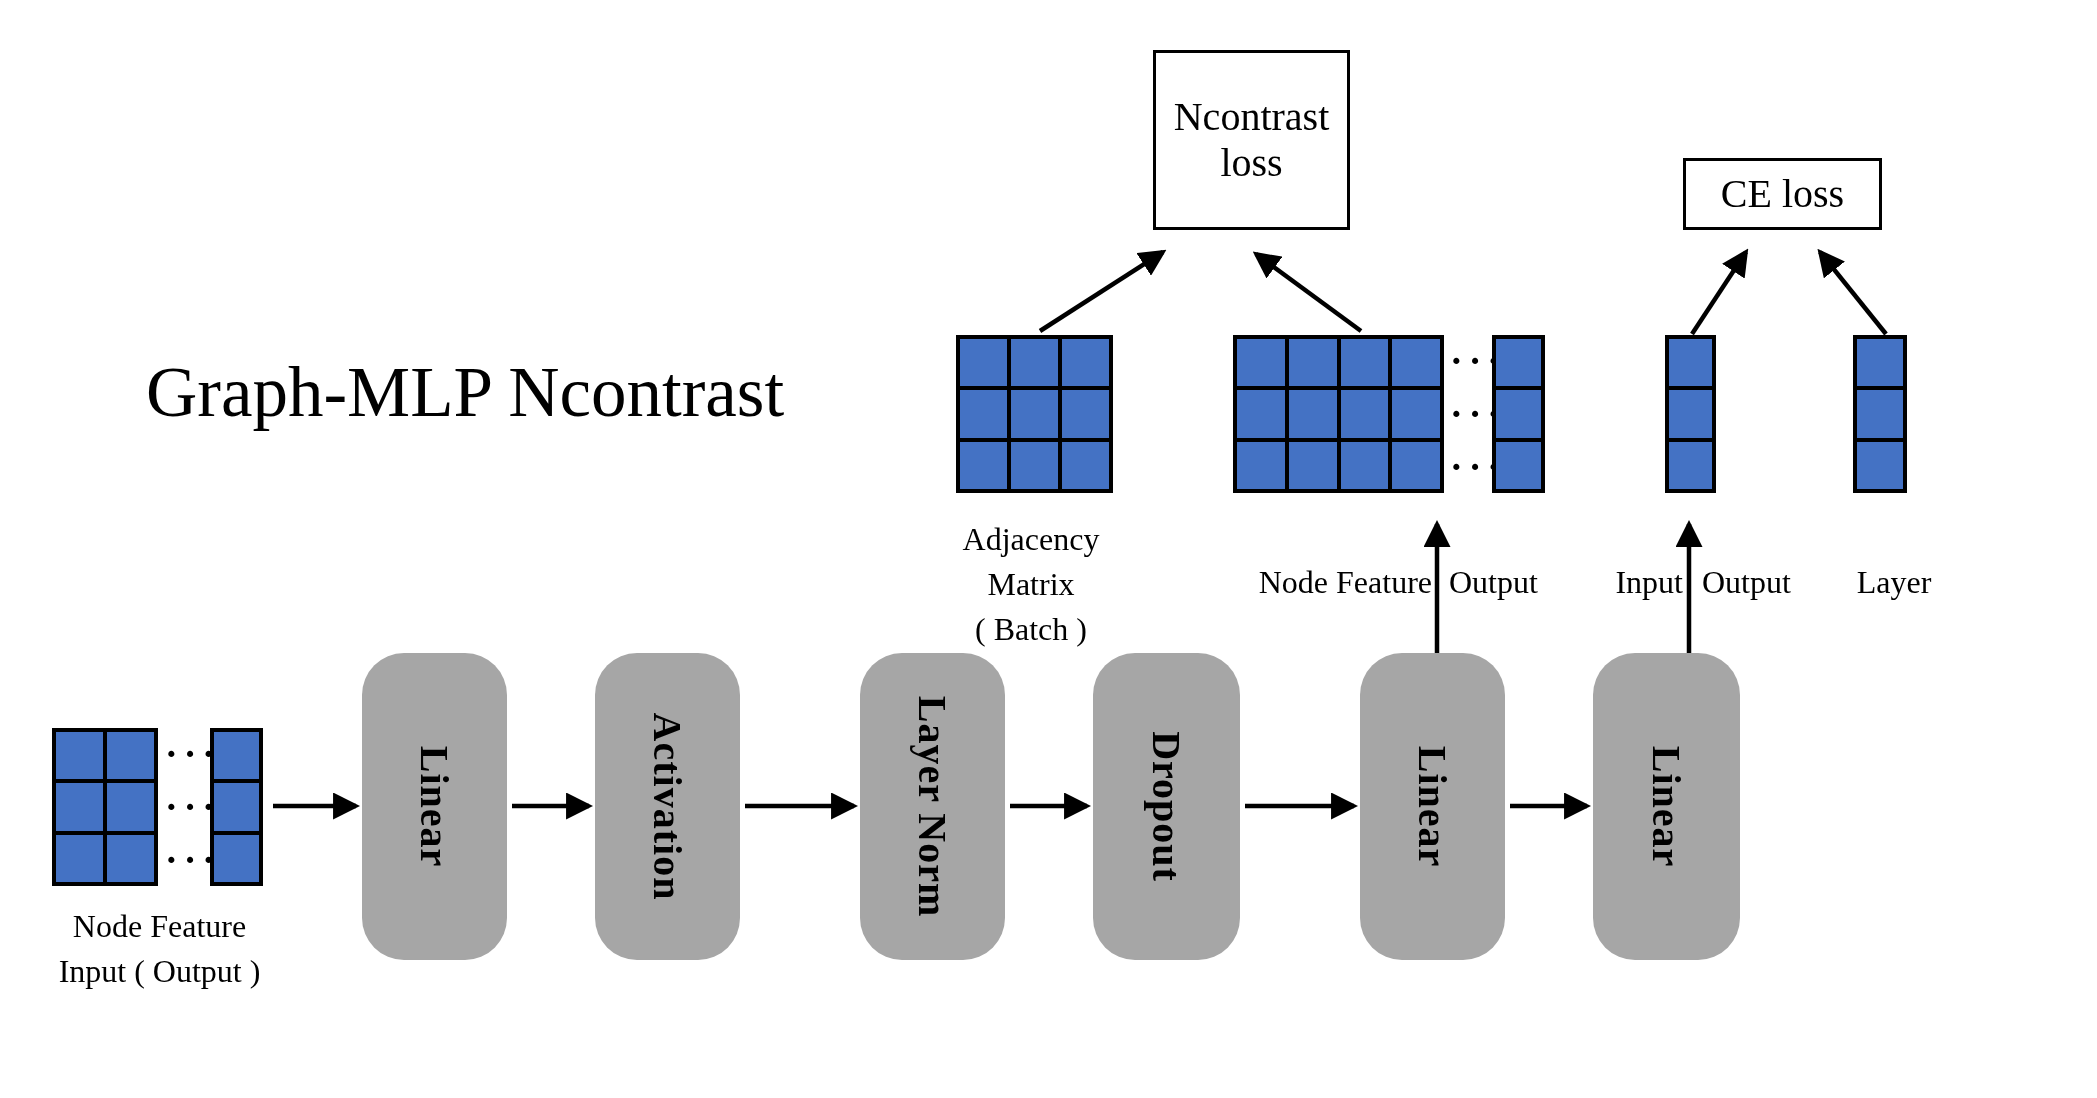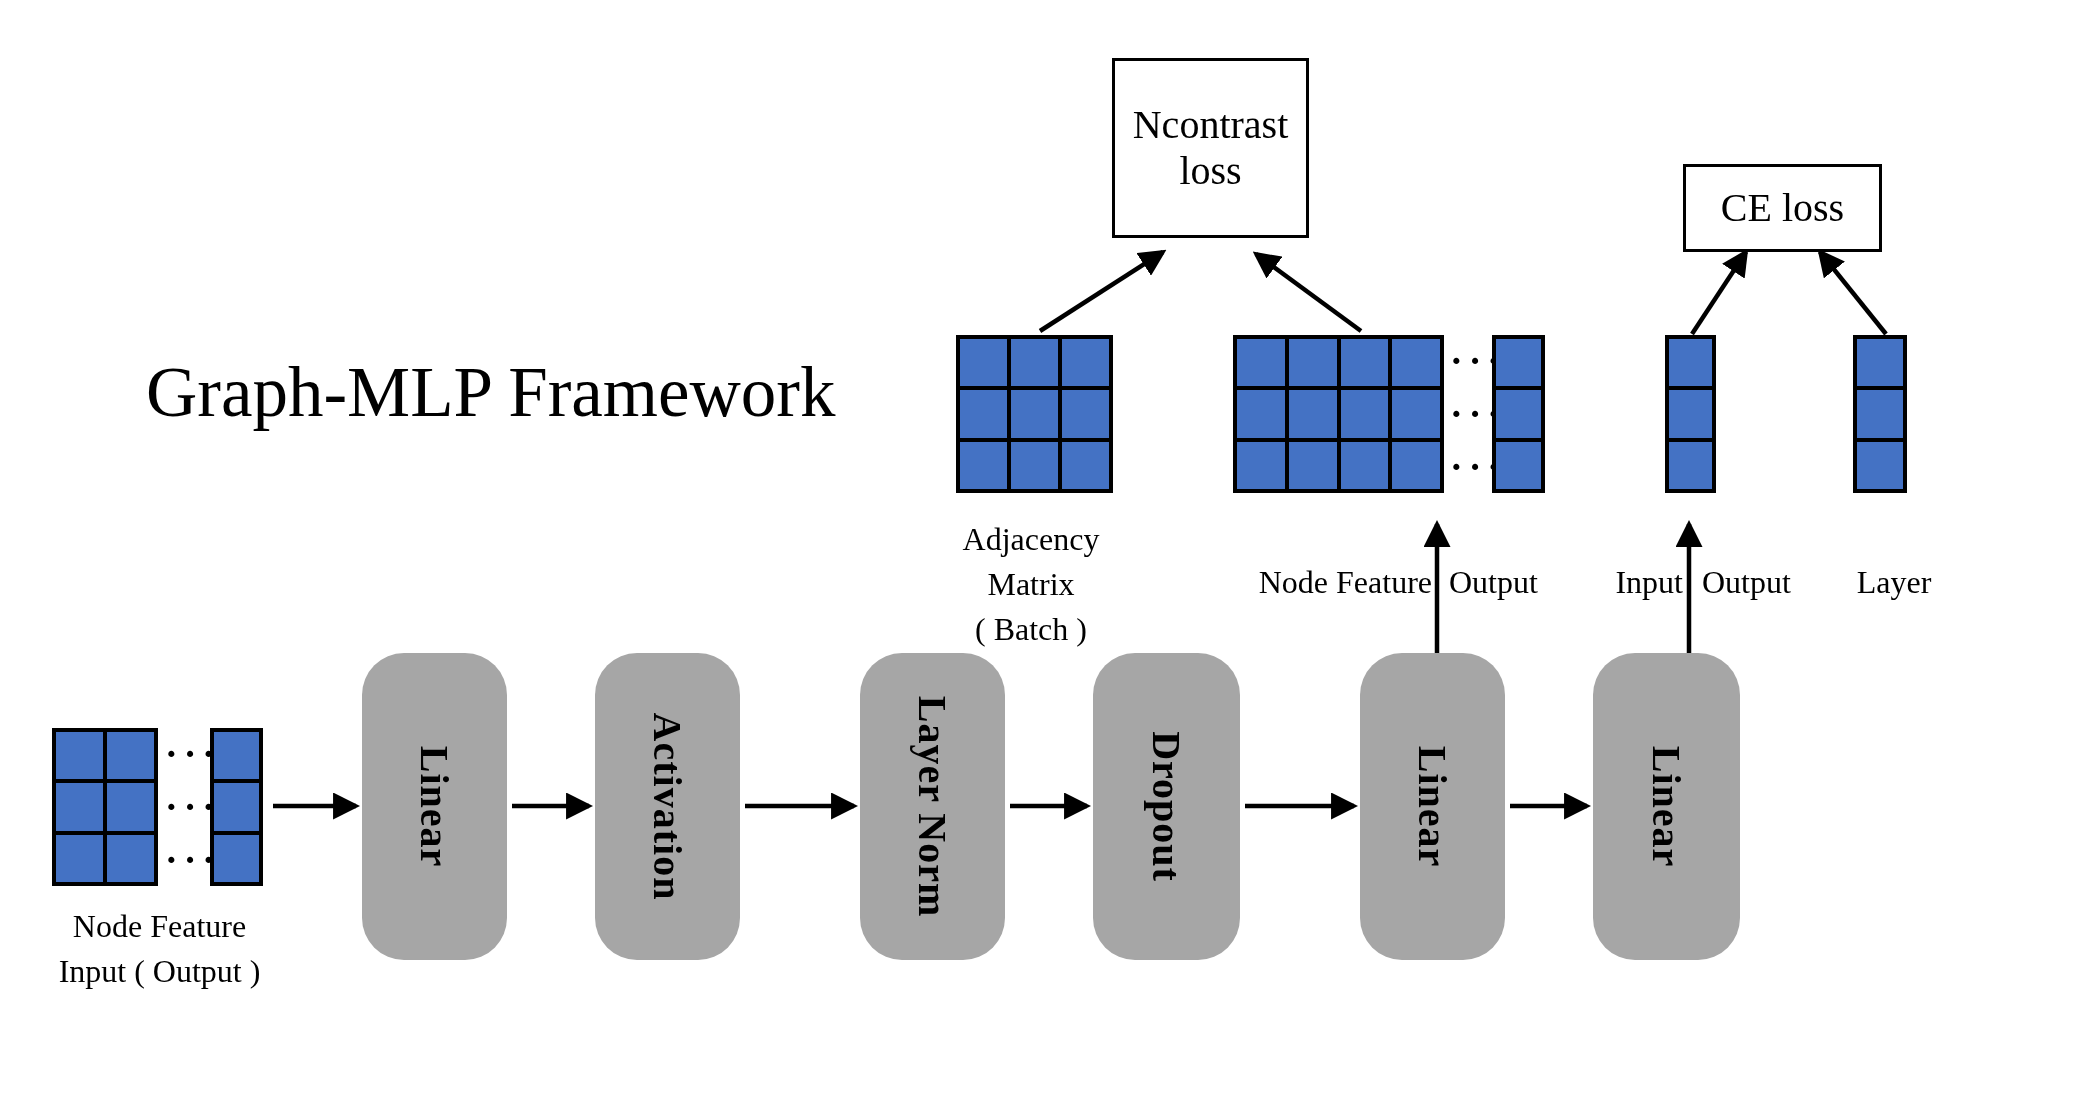--- a/index.html
+++ b/index.html
@@ -131,27 +131,27 @@
     <line x1="1245" y1="806" x2="1354" y2="806" marker-end="url(#ah)"></line>
     <line x1="1510" y1="806" x2="1587" y2="806" marker-end="url(#ah)"></line>
     <line x1="1437" y1="653" x2="1437" y2="524" marker-end="url(#ah)"></line>
     <line x1="1689" y1="653" x2="1689" y2="524" marker-end="url(#ah)"></line>
     <line x1="1040" y1="331" x2="1163" y2="252" marker-end="url(#ah)"></line>
     <line x1="1361" y1="331" x2="1256" y2="254" marker-end="url(#ah)"></line>
     <line x1="1692" y1="334" x2="1746" y2="252" marker-end="url(#ah)"></line>
     <line x1="1886" y1="334" x2="1820" y2="252" marker-end="url(#ah)"></line>
   </svg>
 
-  <div class="title">Graph-MLP Framework</div>
-
-  <div class="loss-box" style="left:1112px; top:50px; width:197px; height:180px;margin-top:8px;">
+  <div class="title">Graph-MLP Ncontrast</div>
+
+  <div class="loss-box" style="left:1153px; top:50px; width:197px; height:180px;">
     <div>Ncontrast</div>
     <div>loss</div>
   </div>
-  <div class="loss-box" style="left:1683px; top:164px; width:199px; height:88px;">
+  <div class="loss-box" style="left:1683px; top:158px; width:199px; height:72px;">
     <div>CE loss</div>
   </div>
 
   <div class="matrix" style="left: 52px; top: 728px; width: 106px; height: 158px; grid-template-rows: repeat(3, 1fr); grid-template-columns: repeat(2, 1fr);">
       <div class="cell"></div>
       <div class="cell"></div>
       <div class="cell"></div>
       <div class="cell"></div>
       <div class="cell"></div>
       <div class="cell"></div>

